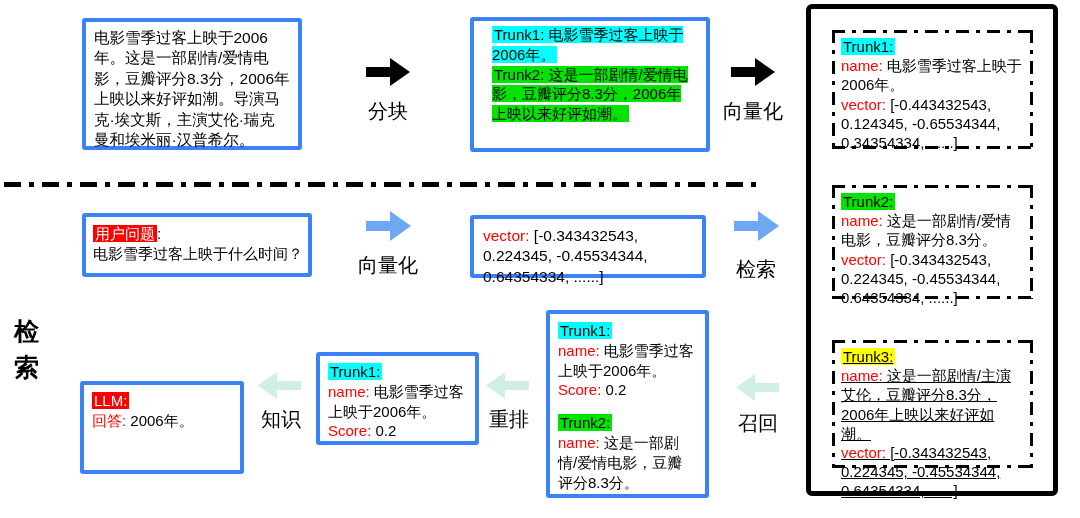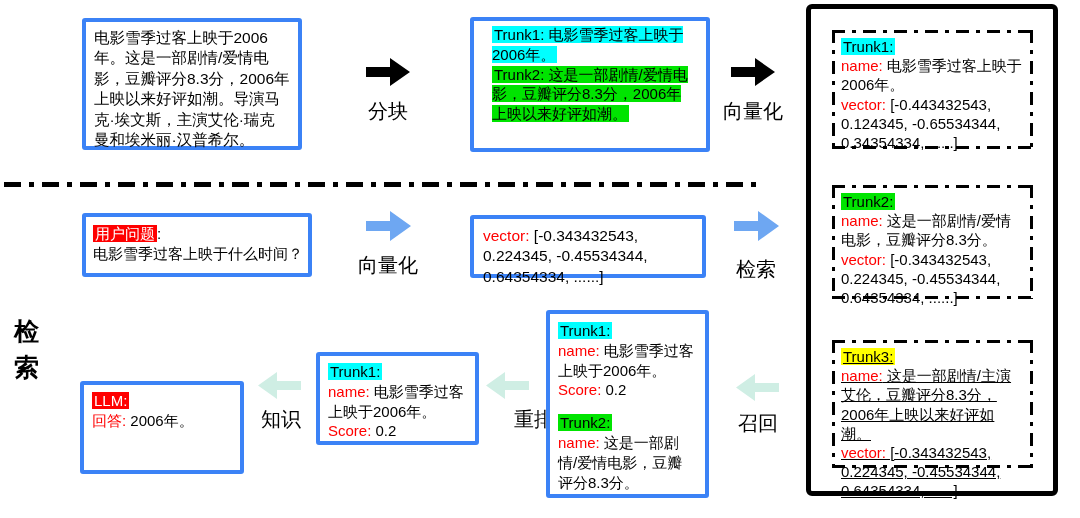--- a/index.html
+++ b/index.html
@@ -150,21 +150,21 @@
       <div><span class="red">name:</span><span> 电影雪季过客上映于2006年。</span></div>
       <div><span class="red">Score:</span><span> 0.2</span></div>
     </div>
   </div>
 
   <div class="arrow" style="left:486px;top:372px;">
     <svg width="43" height="27" viewBox="0 0 43 27">
         <polygon points="43,9 19,9 19,0 0,13.5 19,27 19,18 43,18" fill="#cfeee4"></polygon>
       </svg>
   </div>
-  <div class="arrow-label" style="left:509px;top:406px;margin-left:25px;">重排</div>
+  <div class="arrow-label" style="left:509px;top:406px;">重排</div>
 
   <div class="sbox" style="left:546px;top:310px;width:163px;height:188px;">
     <div style="padding:7px 8px;">
       <div><span class="hl" style="background-color: rgb(0, 255, 255);">Trunk1:</span></div>
       <div><span class="red">name:</span><span> 电影雪季过客上映于2006年。</span></div>
       <div><span class="red">Score:</span><span> 0.2</span></div>
       <div class="gap"></div>
       <div><span class="hl" style="background-color: rgb(0, 228, 0);">Trunk2:</span></div>
       <div><span class="red">name:</span><span> 这是一部剧情/爱情电影，豆瓣评分8.3分。</span></div>
     </div>

